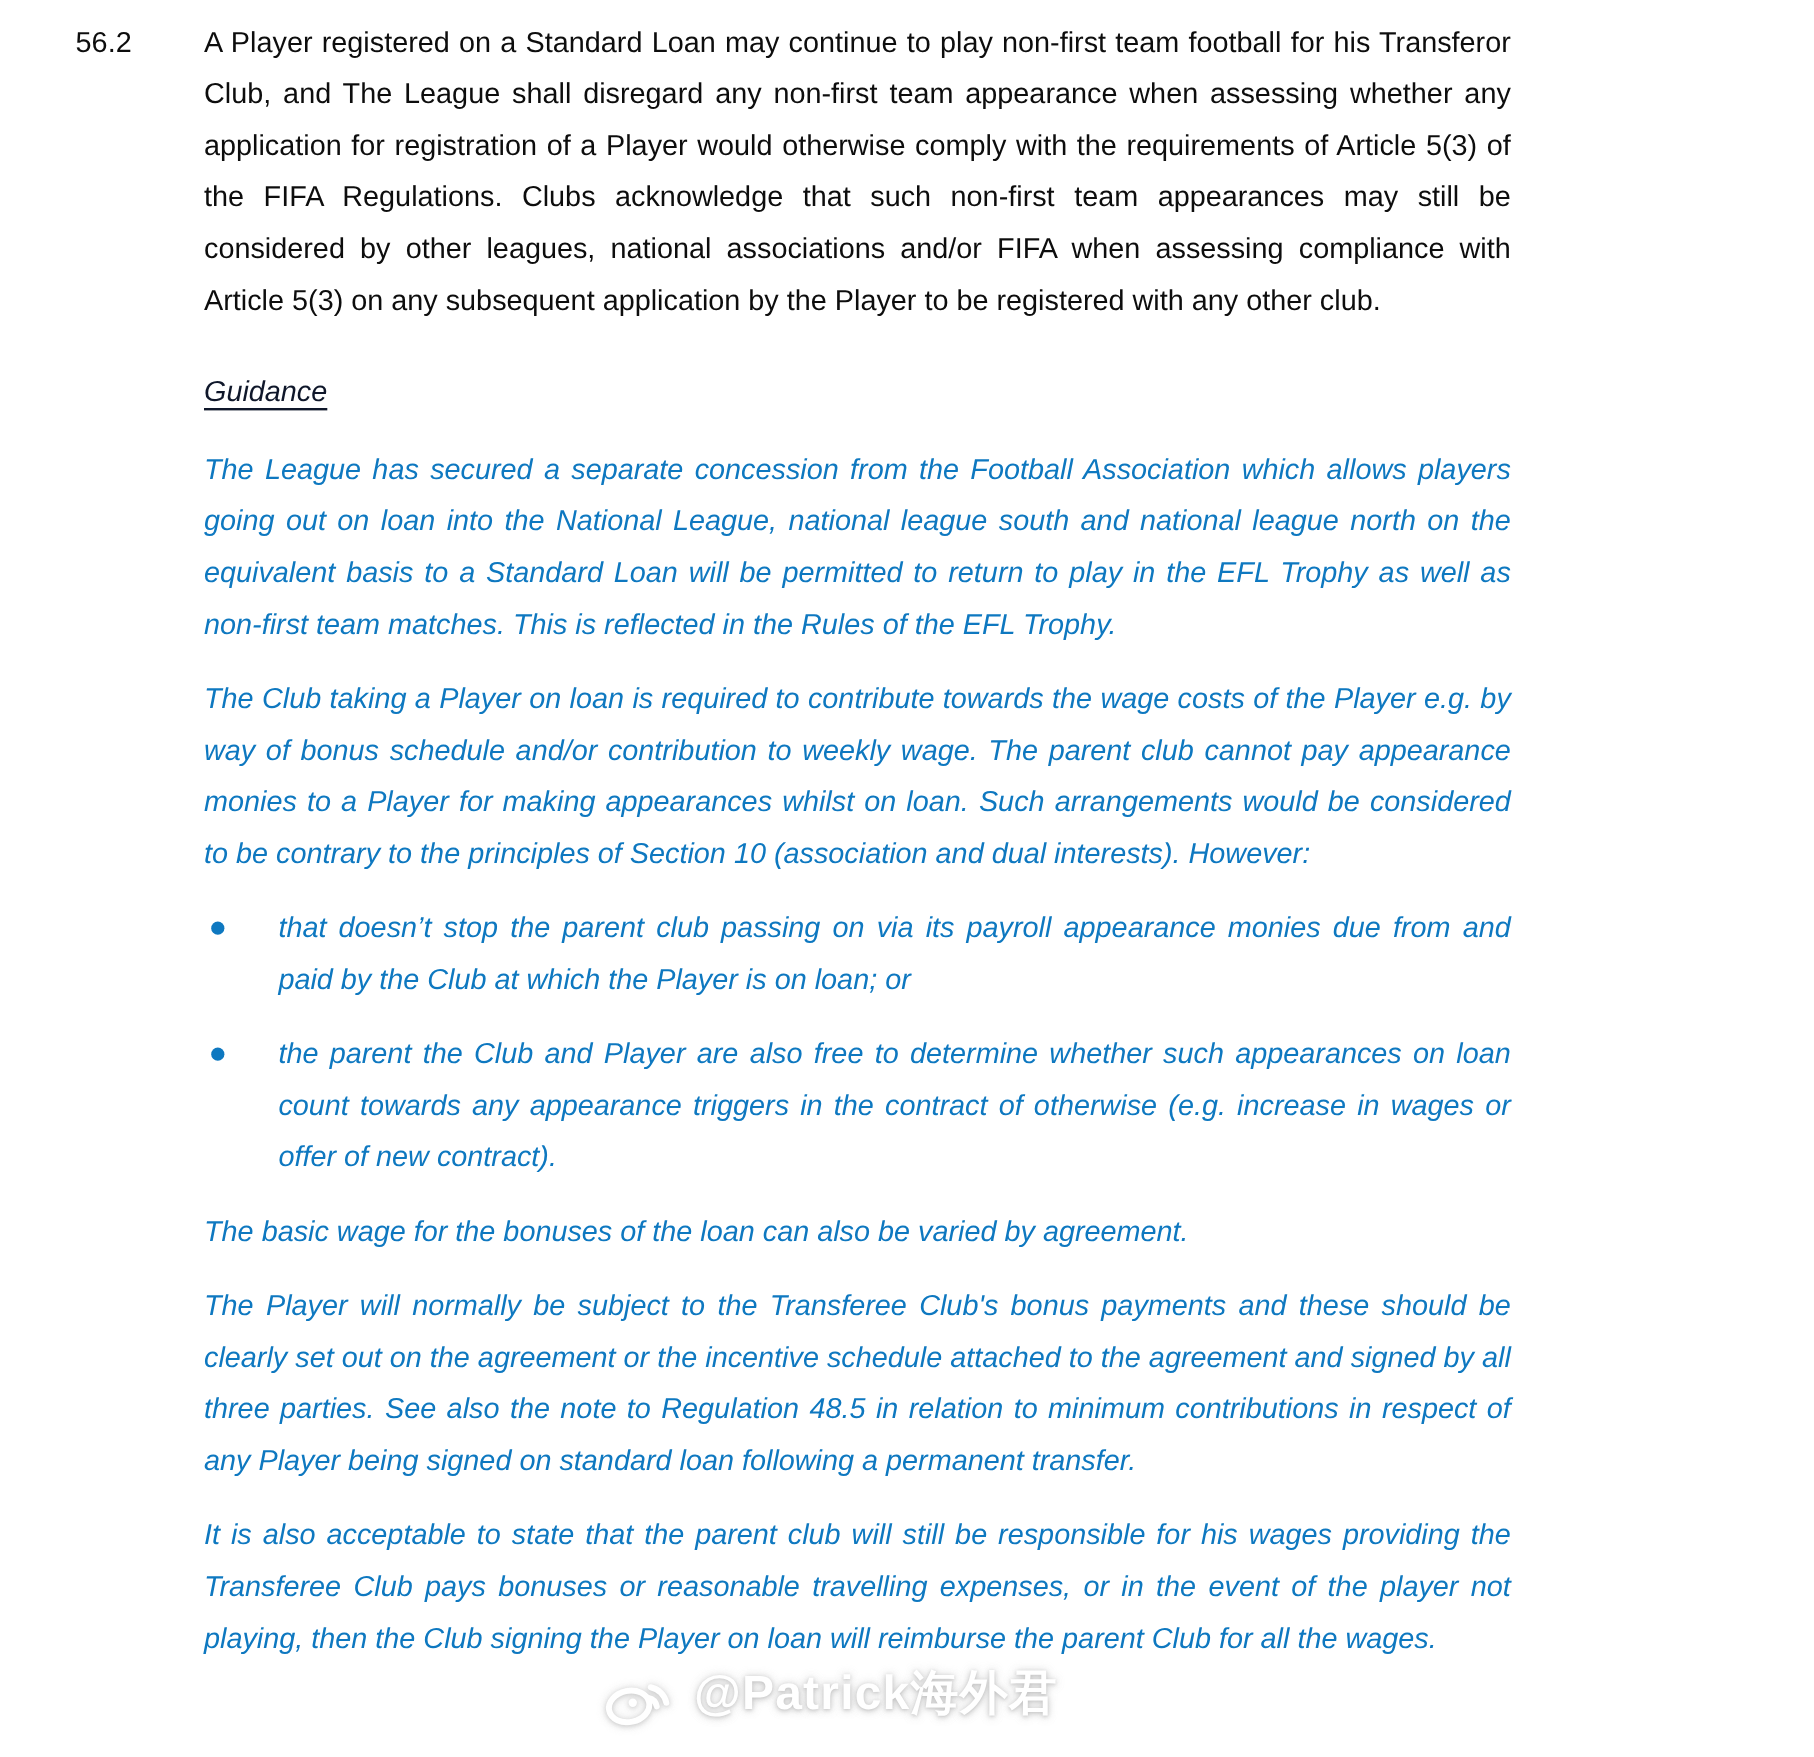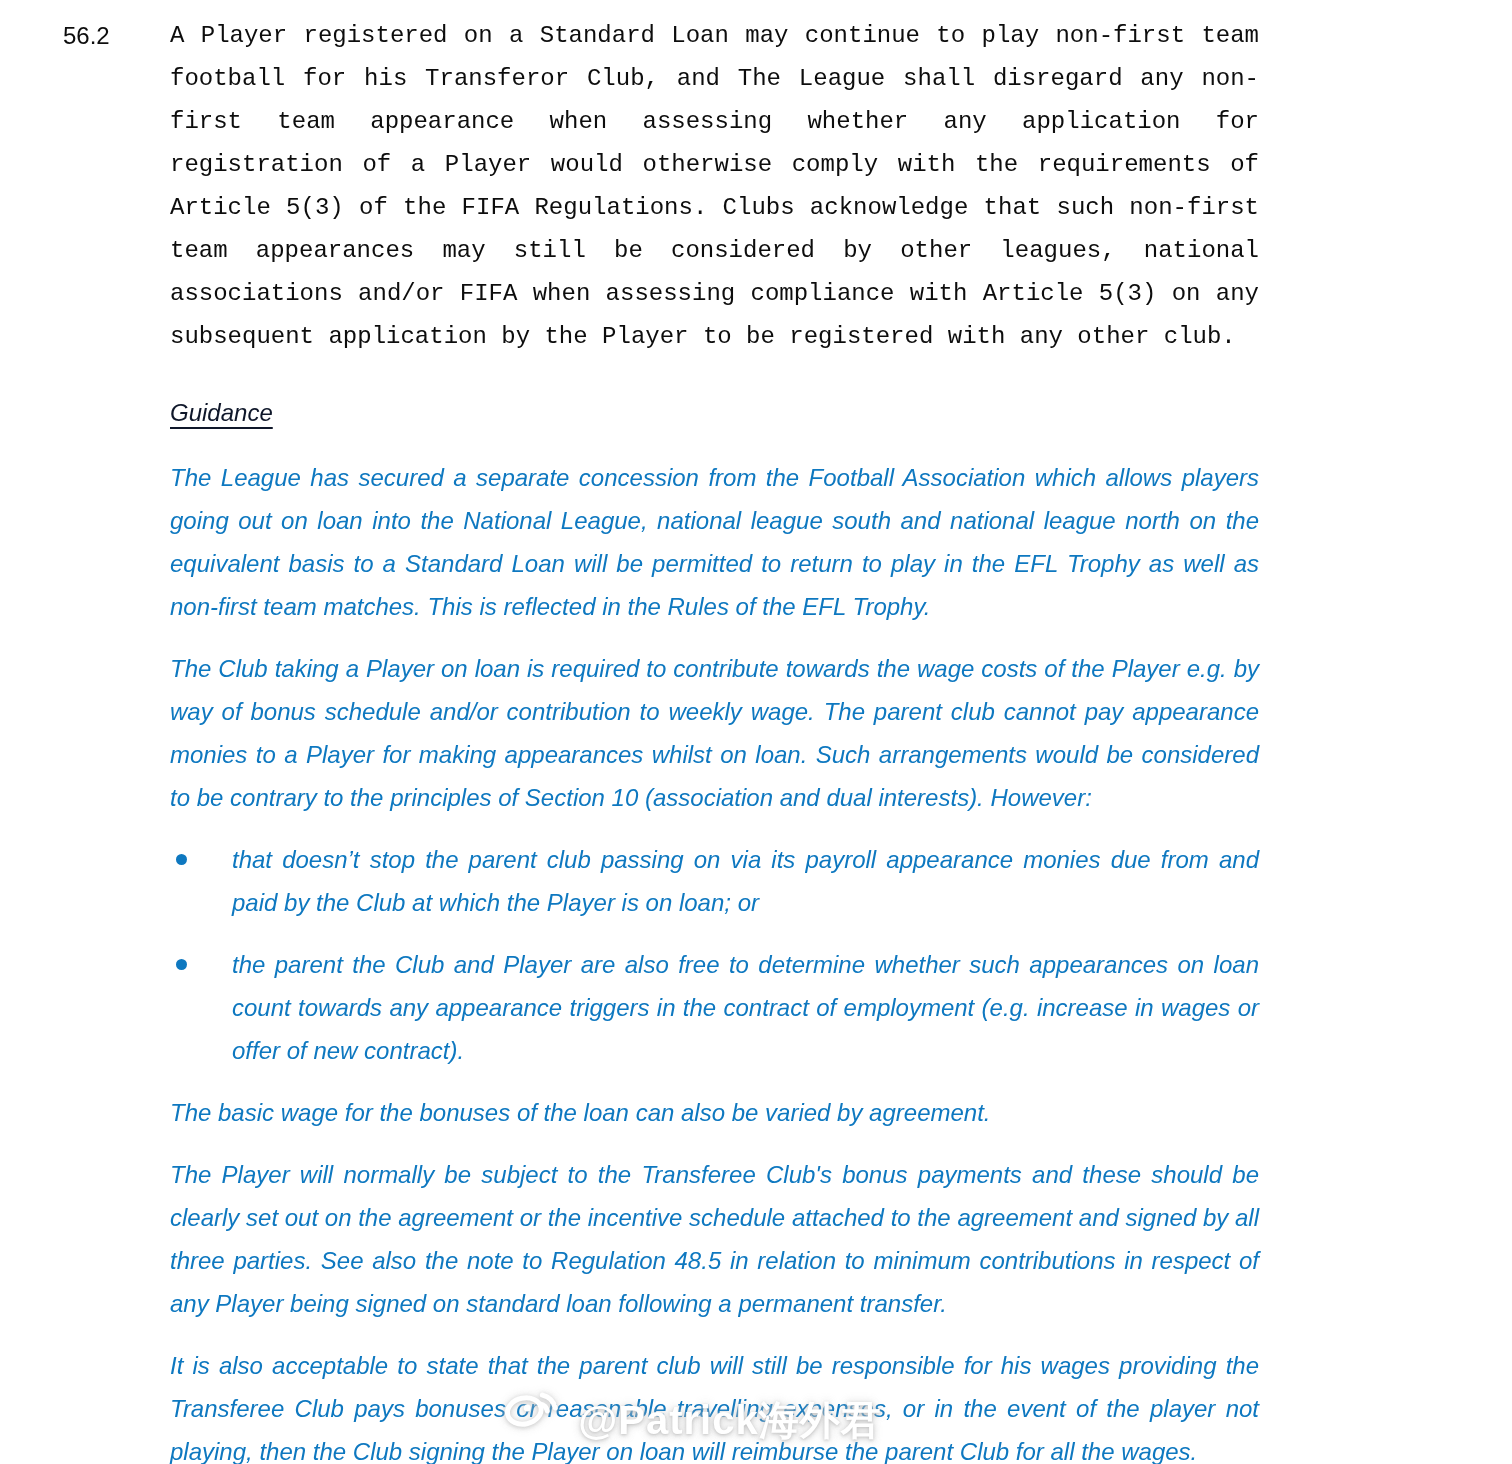--- a/index.html
+++ b/index.html
@@ -15,21 +15,21 @@
     line-height: 43px;
     color: #0d0d0d;
     overflow: hidden;
   }
   .clause { display: flex; align-items: flex-start; }
   .clause-number {
     width: 107px;
     flex: 0 0 107px;
     color: #0d0d0d;
   }
-  .clause-body { flex: 1 1 auto; font-family: Liberation Mono, monospace; }
+  .clause-body { flex: 1 1 auto; }
   p { margin: 0 0 19px 0; text-align: justify; }
   .guidance {
     margin-left: 107px;
     color: #0e78c0;
     font-style: italic;
   }
   .guidance-heading {
     font-size: 24px;
     font-weight: normal;
     font-style: italic;
@@ -55,24 +55,24 @@
     left: 6px;
     top: 16px;
     width: 11px;
     height: 11px;
     border-radius: 50%;
     background: #0e78c0;
   }
   .watermark {
     position: absolute;
     left: 50%;
-    bottom: 22px;
+    bottom: 10px;
     transform: translateX(-50%);
     display: flex;
-    align-items: flex-end;
+    align-items: flex-start;
     gap: 12px;
     white-space: nowrap;
     font-style: normal;
   }
   .watermark-text {
     font-size: 40px;
     font-weight: 700;
     letter-spacing: 1px;
     color: #ffffff;
     text-shadow: 0 1px 3px rgba(170,170,170,0.55),
@@ -103,21 +103,21 @@
 
     <p>The Club taking a Player on loan is required to contribute towards the wage costs of the Player e.g. by way of bonus schedule and/or contribution to weekly wage.  The parent club cannot pay appearance monies to a Player for making appearances whilst on loan. Such arrangements would be considered to be contrary to the principles of Section 10 (association and dual interests).  However:</p>
 
     <ul class="guidance-bullets">
       <li>
         <span class="bullet-dot"></span>
         <p>that doesn’t stop the parent club passing on via its payroll appearance monies due from and paid by the Club at which the Player is on loan; or</p>
       </li>
       <li>
         <span class="bullet-dot"></span>
-        <p>the parent the Club and Player are also free to determine whether such appearances on loan count towards any appearance triggers in the contract of employment (e.g. increase in wages or offer of new contract).</p>
+        <p>the parent the Club and Player are also free to determine whether such appearances on loan count towards any appearance triggers in the contract of otherwise (e.g. increase in wages or offer of new contract).</p>
       </li>
     </ul>
 
     <p>The basic wage for the bonuses of the loan can also be varied by agreement.</p>
 
     <p>The Player will normally be subject to the Transferee Club's bonus payments and these should be clearly set out on the agreement or the incentive schedule attached to the agreement and signed by all three parties. See also the note to Regulation 48.5 in relation to minimum contributions in respect of any Player being signed on standard loan following a permanent transfer.</p>
 
     <p>It is also acceptable to state that the parent club will still be responsible for his wages providing the Transferee Club pays bonuses or reasonable travelling expenses, or in the event of the player not playing, then the Club signing the Player on loan will reimburse the parent Club for all the wages.</p>
   </section>
 

